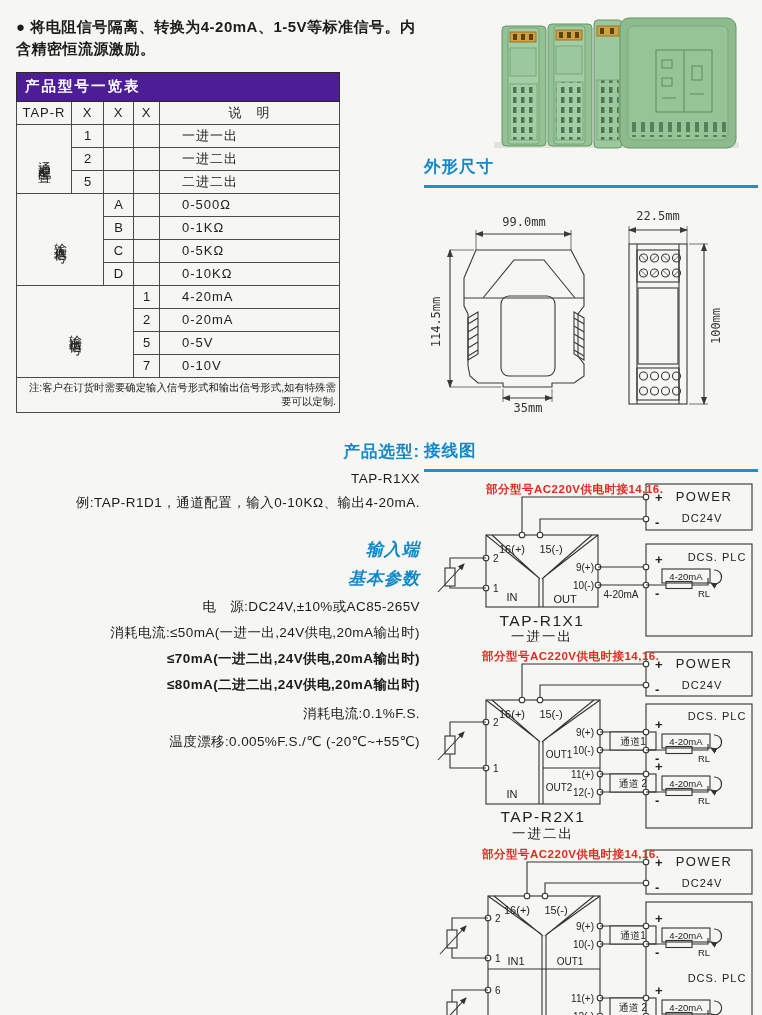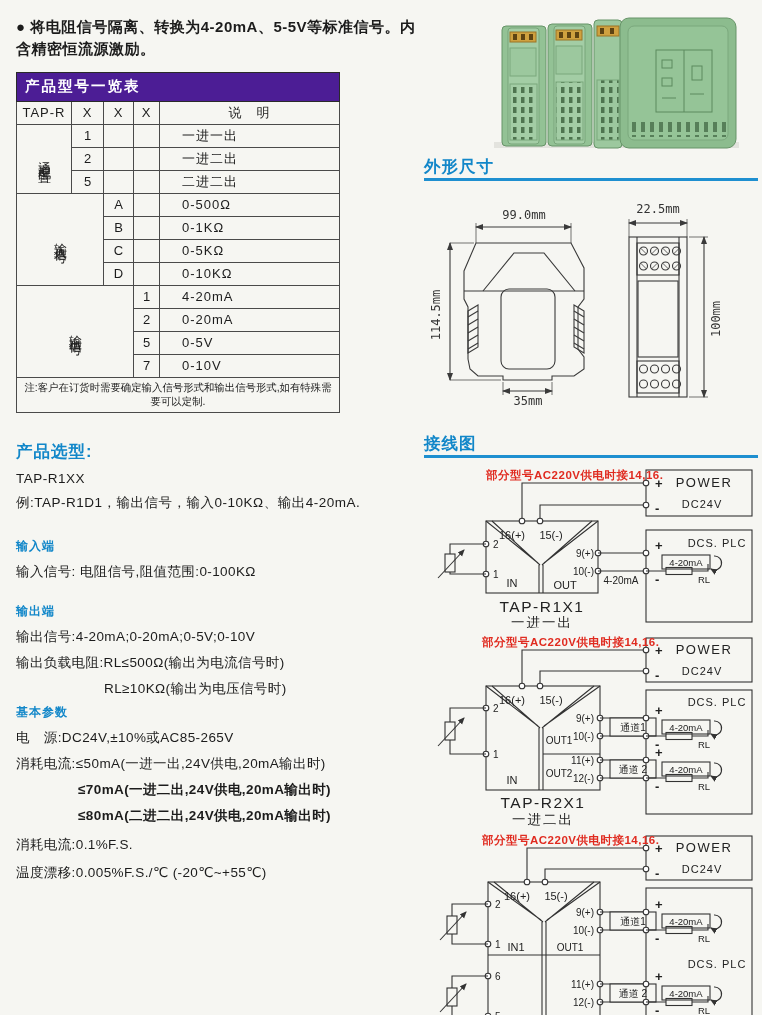--- a/index.html
+++ b/index.html
@@ -24,31 +24,31 @@
     background:#4c1d95; color:#fff; font-weight:bold; font-size:14.5px;
     text-align:left; padding:3px 8px; letter-spacing:2px; border:1px solid #2a2a2a;
   }
   .model-table .hdr { font-size:13px; letter-spacing:1px; }
   .model-table .desc { text-align:left; padding-left:22px; letter-spacing:1px; }
   .model-table .vlabel { vertical-align:middle; }
   .model-table .vlabel span {
     writing-mode:vertical-lr; text-orientation:upright;
     letter-spacing:3px; font-size:13px; display:inline-block;
   }
-  .model-table .note-row td { font-size:10.4px; text-align:center; padding:3px 3px; letter-spacing:0; }
+  .model-table .note-row td { font-size:10.4px; text-align:right; padding:3px 3px; letter-spacing:0; }
 
   
   .h-main { color:#1287c9; font-weight:bold; font-size:16.5px; letter-spacing:1px; }
-  .h-rule { border-bottom:3px solid #1e8fd0; }
-  .h-sub  { color:#1287c9; font-weight:bold; font-size:12px; letter-spacing:1px; }
+  .h-rule { border-bottom:3px solid #1e8fd0; padding-bottom:7px; }
+  .h-sub  { color:#1287c9; font-weight:bold; font-size:17px; letter-spacing:1px;font-style:italic; }
   .tline  { font-size:13.5px; margin-top:8px; letter-spacing:0.4px; }
   .indent-rl { padding-left:88px; }
   .indent-cur { padding-left:62px;font-weight:bold; }
 
-  .sec { margin-top:24px; }
+  .sec { margin-top:24px;text-align:right; }
   .sel-line { font-size:13.5px; margin-top:8px; letter-spacing:0.5px; }
 
   
   .photo-wrap { width:334px; height:146px; }
   .r-head { margin-top:4px; }
   svg text { fill:#222; }
   .dimtxt { font-family:"DejaVu Sans Mono",monospace; font-size:12px; fill:#333; }
   .rednote { fill:#e02b20; font-weight:bold; font-size:11.5px; letter-spacing:0.5px; }
   .boxlbl  { font-size:13px; letter-spacing:1.5px; }
   .boxsub  { font-size:11px; letter-spacing:1px; }
@@ -57,21 +57,21 @@
   .tiny    { font-size:9.5px; }
   .sign    { font-size:13px; font-weight:bold; }
   .cap1    { font-size:15.5px; letter-spacing:1.5px; }
   .cap2    { font-size:13.5px; letter-spacing:2px; }
 </style>
 </head>
 <body>
 
 <div class="left-col">
 
-  <div class="bullet">● 将电阻信号隔离、转换为4-20mA、5-5V等标准信号。内含精密恒流源激励。</div>
+  <div class="bullet">● 将电阻信号隔离、转换为4-20mA、1-5V等标准信号。内含精密恒流源激励。</div>
 
   <table class="model-table">
     <colgroup>
         <col style="width:55px">
         <col style="width:32px">
         <col style="width:30px">
         <col style="width:26px">
         <col>
       </colgroup>
     <tbody>
@@ -144,36 +144,29 @@
     </tr>
     <tr class="note-row">
       <td colspan="5">注:客户在订货时需要确定输入信号形式和输出信号形式,如有特殊需要可以定制.</td>
     </tr>
   </tbody>
     </table>
 
   <div class="sec" style="margin-top:28px">
     <div class="h-main">产品选型:</div>
     <div class="sel-line">TAP-R1XX</div>
-    <div class="sel-line">例:TAP-R1D1，输出信号，输入0-10KΩ、输出4-20mA.</div>
+    <div class="sel-line">例:TAP-R1D1，通道配置，输入0-10KΩ、输出4-20mA.</div>
   </div>
 
   <div class="sec" style="margin-top:26px">
 
     <div class="sec" style="margin-top:24px">
       <div class="h-sub">输入端</div>
-      <div class="tline">输入信号: 电阻信号,阻值范围:0-100KΩ</div>
     </div>
 
-    <div class="sec" style="margin-top:22px">
-      <div class="h-sub">输出端</div>
-      <div class="tline">输出信号:4-20mA;0-20mA;0-5V;0-10V</div>
-      <div class="tline">输出负载电阻:RL≤500Ω(输出为电流信号时)</div>
-      <div class="tline indent-rl">RL≥10KΩ(输出为电压信号时)</div>
-    </div>
 
     <div class="sec" style="margin-top:6px">
       <div class="h-sub">基本参数</div>
       <div class="tline">电　源:DC24V,±10%或AC85-265V</div>
       <div class="tline">消耗电流:≤50mA(一进一出,24V供电,20mA输出时)</div>
       <div class="tline indent-cur">≤70mA(一进二出,24V供电,20mA输出时)</div>
       <div class="tline indent-cur">≤80mA(二进二出,24V供电,20mA输出时)</div>
       <div class="tline" style="margin-top:11px">消耗电流:0.1%F.S.</div>
       <div class="tline" style="margin-top:10px">温度漂移:0.005%F.S./℃ (-20℃~+55℃)</div>
 

